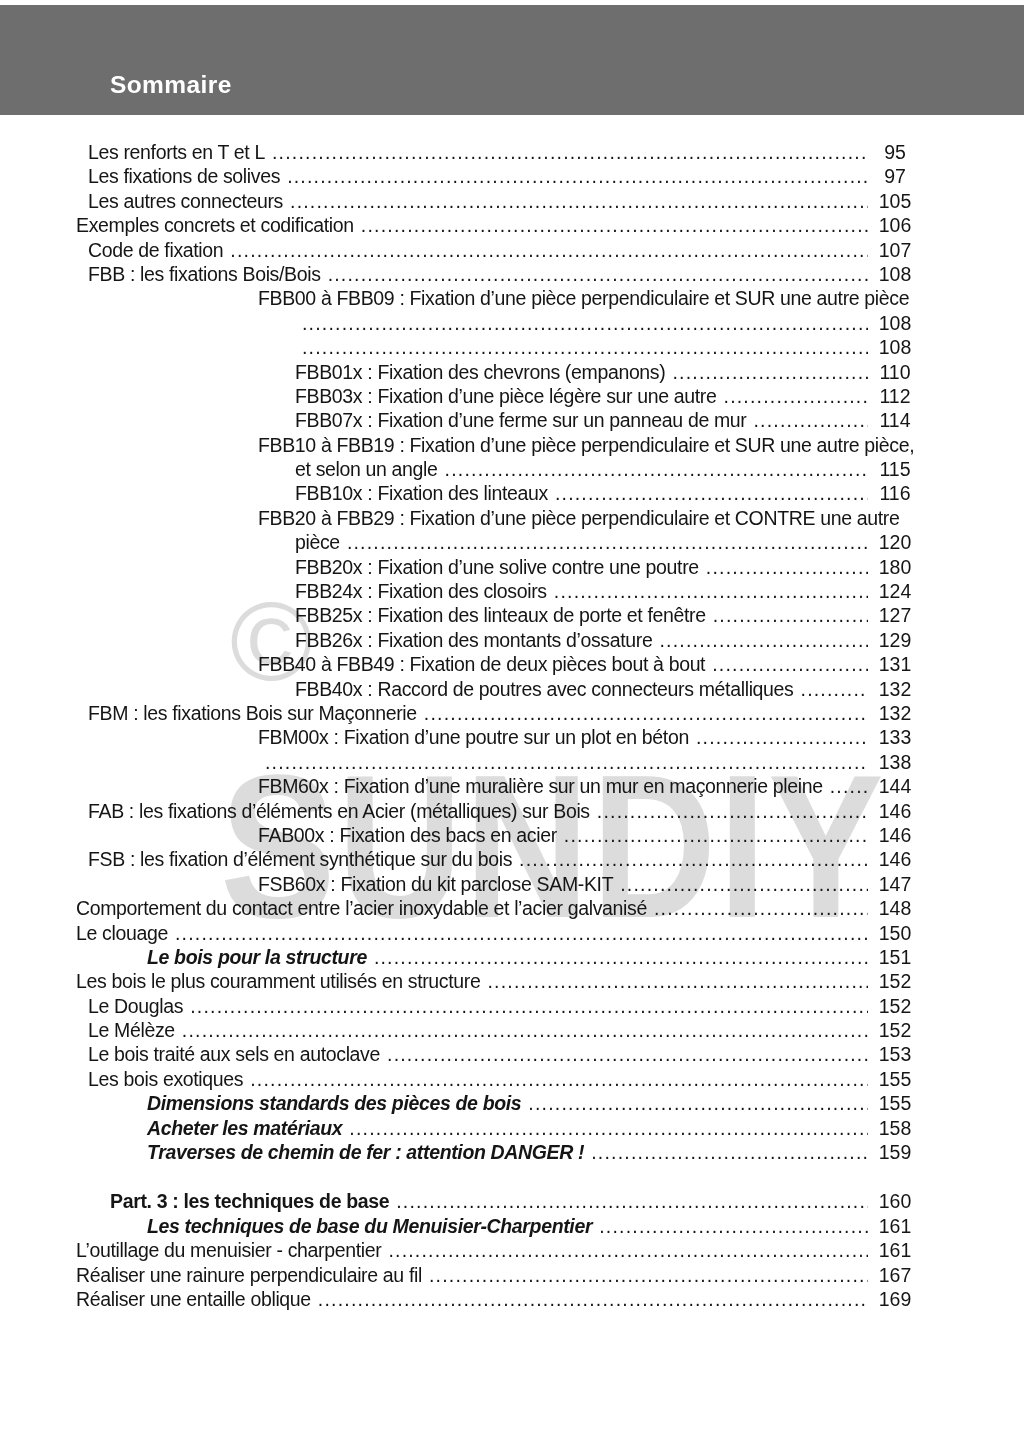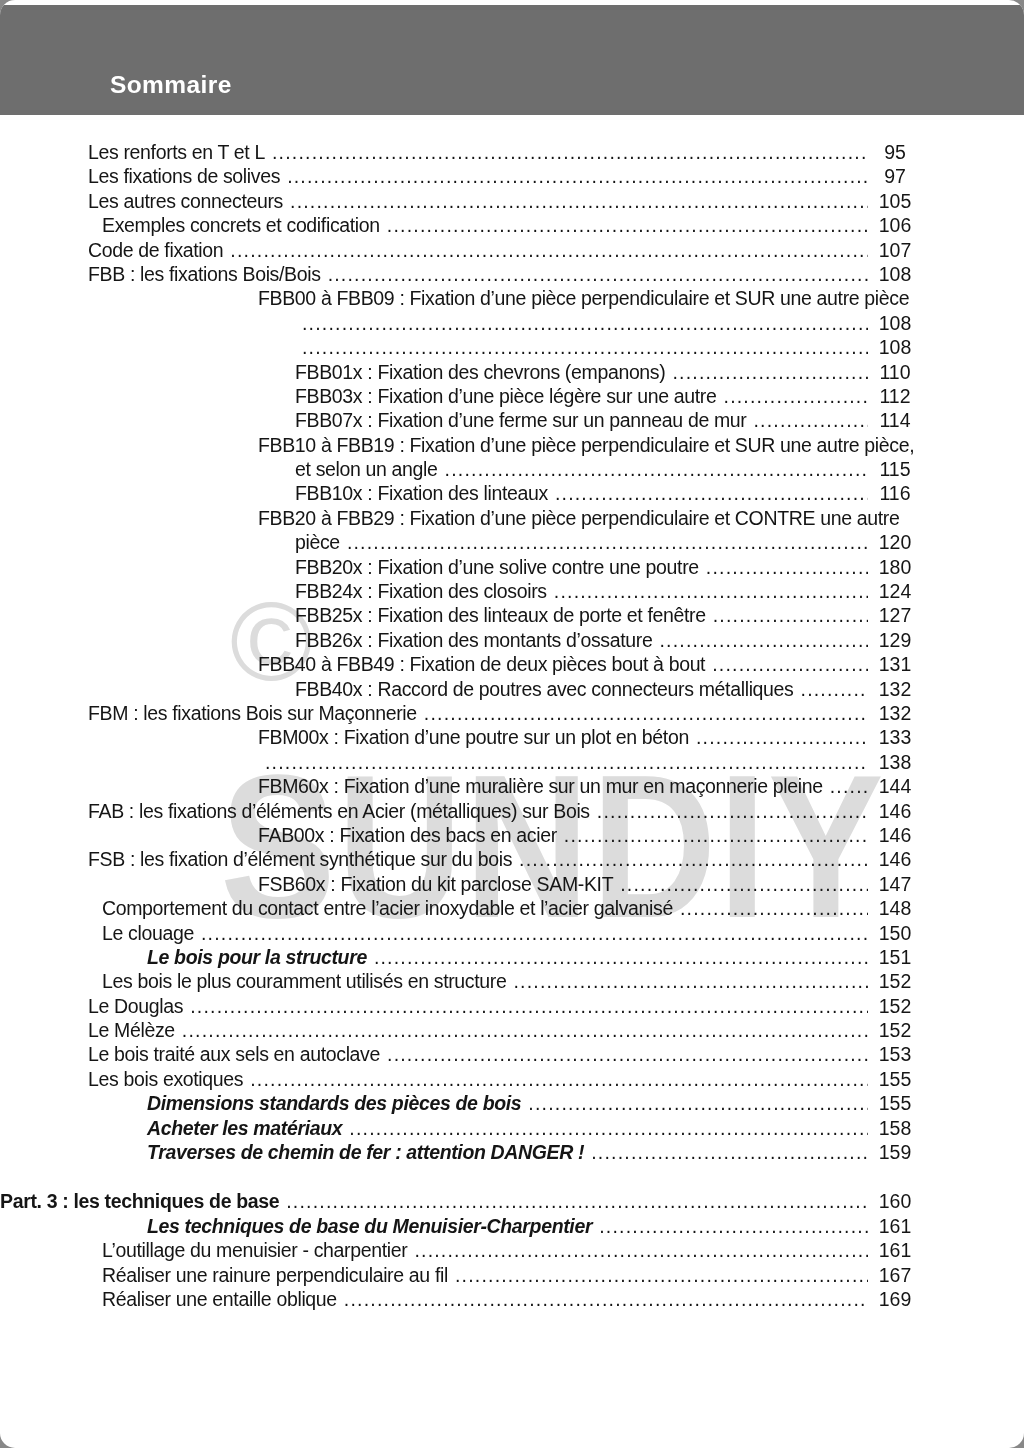--- a/index.html
+++ b/index.html
@@ -31,28 +31,28 @@
     font-size:19.5px;letter-spacing:-.35px;
   }
   .row .lbl{white-space:nowrap;}
   .row .leader{
     flex:1 1 auto;min-width:0;overflow:hidden;white-space:nowrap;
     margin:0 9px 0 7px;letter-spacing:1.2px;
   }
   .row .pg{min-width:36px;text-align:center;white-space:nowrap;letter-spacing:0;}
   .s-bold .lbl{font-weight:700;}
   .s-bold-italic .lbl{font-weight:700;font-style:italic;}
-  .i0{}.i1{padding-left:147px}.i2{padding-left:102px}
+  .i0{padding-left:110px}.i1{padding-left:147px}.i2{padding-left:76px}
   .i3{padding-left:88px}.i4{padding-left:258px}.i5{padding-left:295px}
   .gap{margin-top:25px}
 </style>
 </head>
 <body>
 
-<div class="page" style="--band: #6e6e6e; --band-text: #ffffff; --wm: #dcdcdc; color: rgb(21, 21, 21); border-radius: 15px;">
+<div class="page" style="--band: #6e6e6e; --band-text: #ffffff; --wm: #dcdcdc; color: rgb(21, 21, 21);">
 
   <div class="band">
     <h1 class="title">Sommaire</h1>
   </div>
 
   <div class="wm wm-c">©</div>
   <div class="wm wm-t">SUNDIY</div>
 
   <main class="toc" id="toc">
       <div class="row i3 s-normal">

